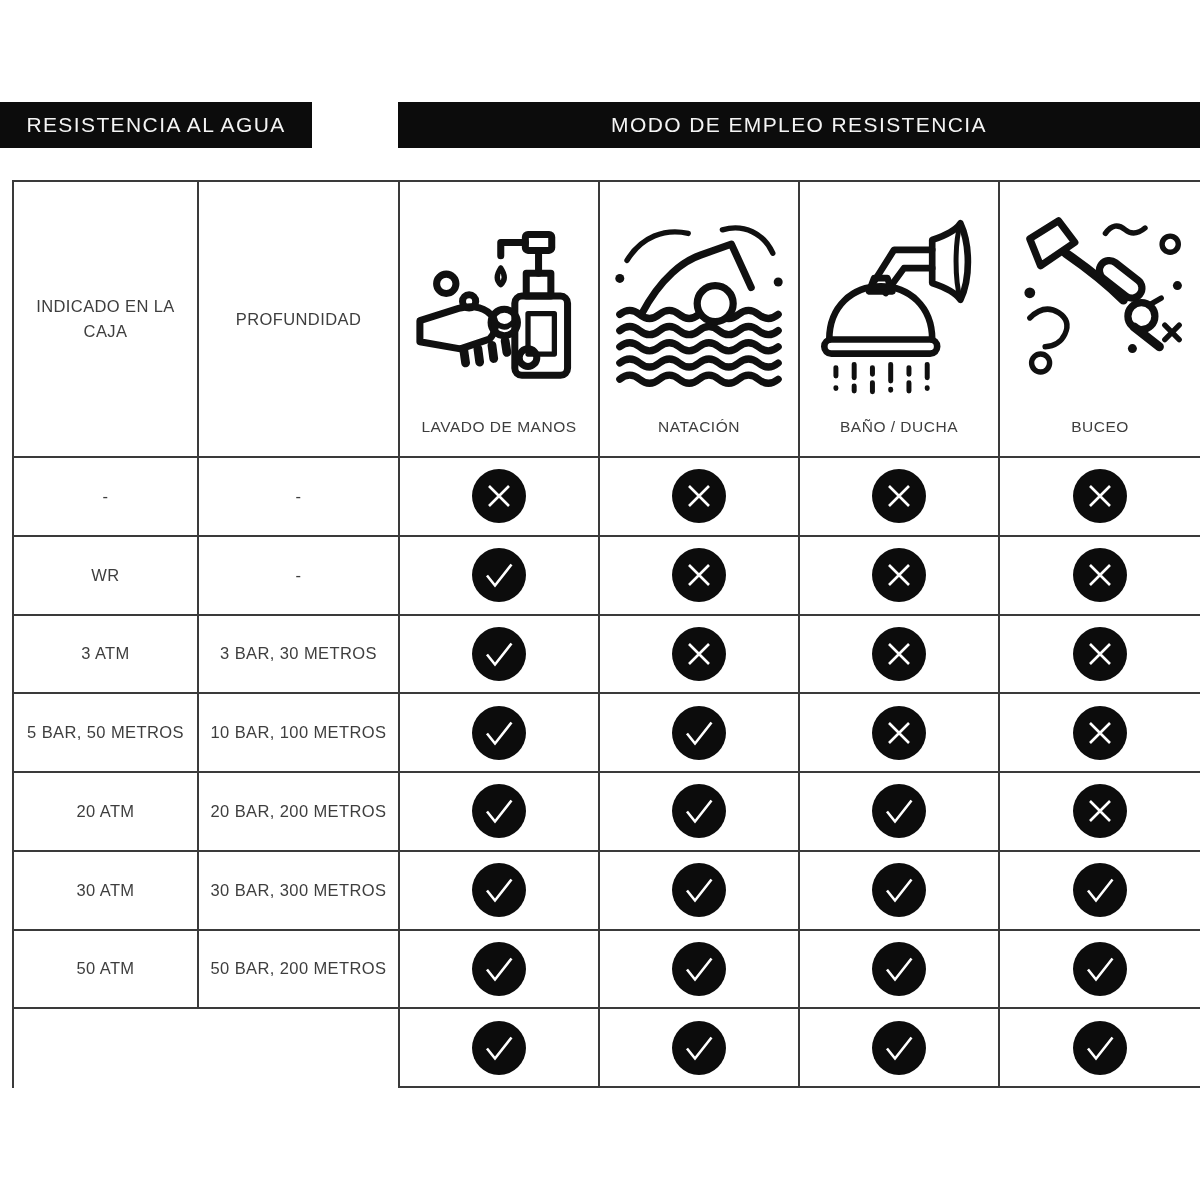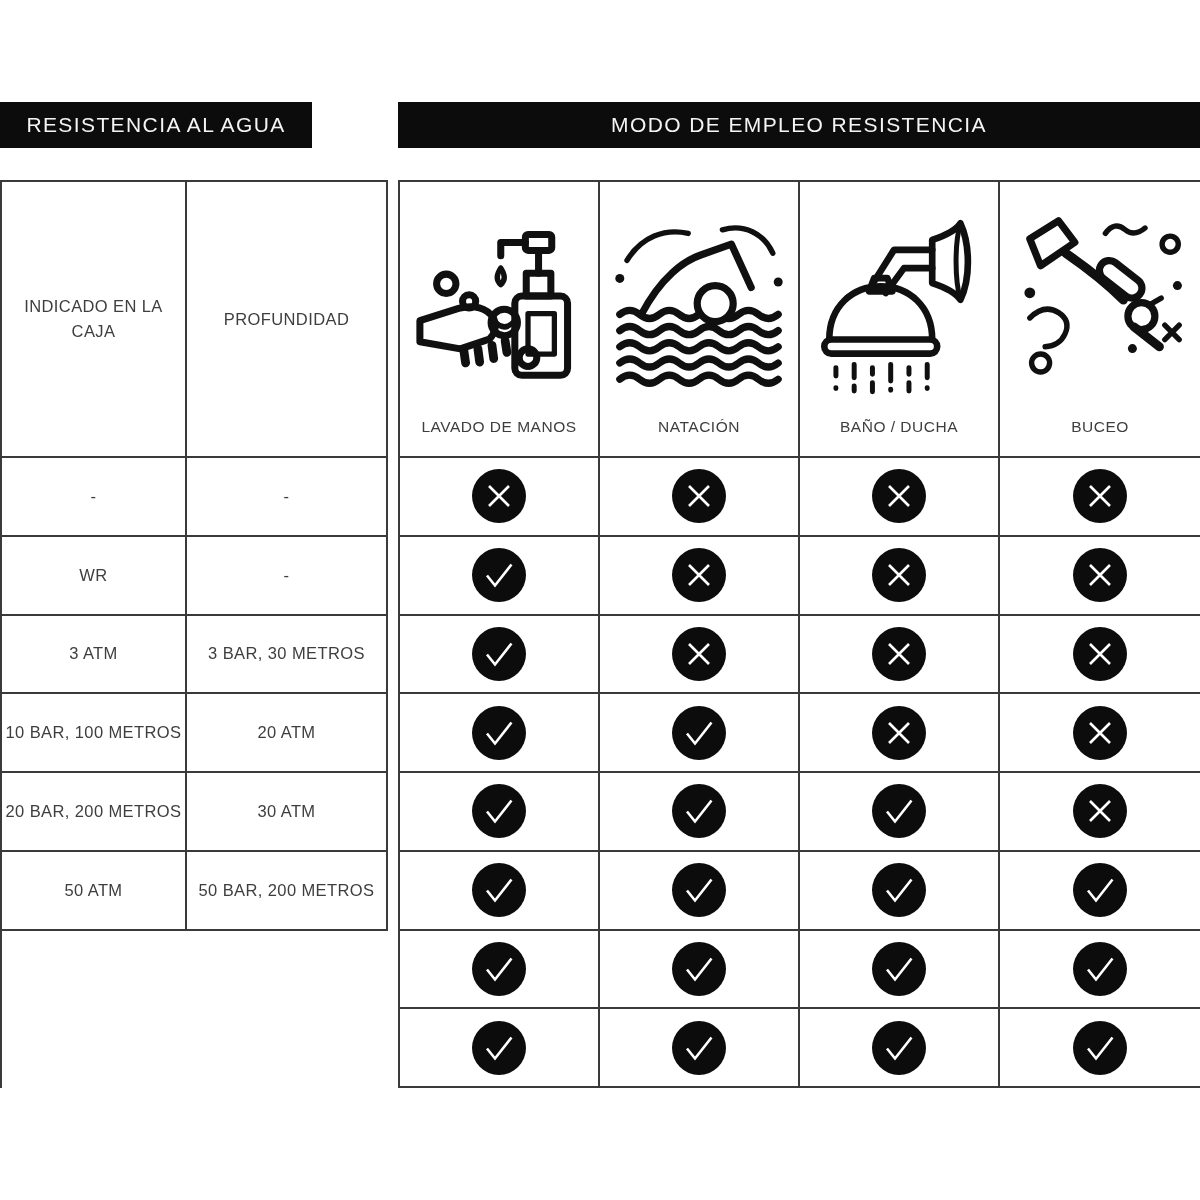--- a/index.html
+++ b/index.html
@@ -16,21 +16,21 @@
     font-size:21px;letter-spacing:1.4px;
   }
   #bar-left{left:0;width:312px;text-align:center;}
   #bar-right{left:398px;width:802px;}
 
   .tbl{
     position:absolute;top:180px;display:grid;box-sizing:border-box;
     border-top:2px solid var(--border,#3a3a3a);
     border-left:2px solid var(--border,#3a3a3a);
   }
-  #ltable{left:0;width:388px;grid-template-columns:185px 1fr;grid-template-rows:276px repeat(8,78.75px);}
+  #ltable{left:12px;width:388px;grid-template-columns:185px 1fr;grid-template-rows:276px repeat(8,78.75px);}
   #rtable{left:398px;width:802px;grid-template-columns:repeat(4,1fr);grid-template-rows:276px repeat(8,78.75px);}
 
   .cell{
     border-right:2px solid var(--border,#3a3a3a);
     border-bottom:2px solid var(--border,#3a3a3a);
     display:flex;align-items:center;justify-content:center;
     color:var(--text,#3e3e3e);font-size:16.5px;letter-spacing:.4px;
     text-align:center;box-sizing:border-box;
   }
   #rtable .cell:nth-child(4n){border-right:none;}
@@ -57,24 +57,26 @@
 <div class="tbl" id="ltable">
   <div class="cell lhead">INDICADO EN LA CAJA</div>
   <div class="cell lhead">PROFUNDIDAD</div>
 
   <div class="cell">-</div>
   <div class="cell">-</div>
   <div class="cell">WR</div>
   <div class="cell">-</div>
   <div class="cell">3 ATM</div>
   <div class="cell">3 BAR, 30 METROS</div>
+  <div class="cell">5 BAR, 50 METROS</div>
   <div class="cell">10 BAR, 100 METROS</div>
   <div class="cell">20 ATM</div>
   <div class="cell">20 BAR, 200 METROS</div>
   <div class="cell">30 ATM</div>
+  <div class="cell">30 BAR, 300 METROS</div>
   <div class="cell">50 ATM</div>
   <div class="cell">50 BAR, 200 METROS</div>
 </div>
 
 <div class="tbl" id="rtable">
 
   <div class="cell head-cell">
     <span class="icon-wrap">
       <svg class="lineicon" viewBox="0 0 200 190" width="176" height="167">
         <circle cx="40" cy="76" r="11"></circle>

